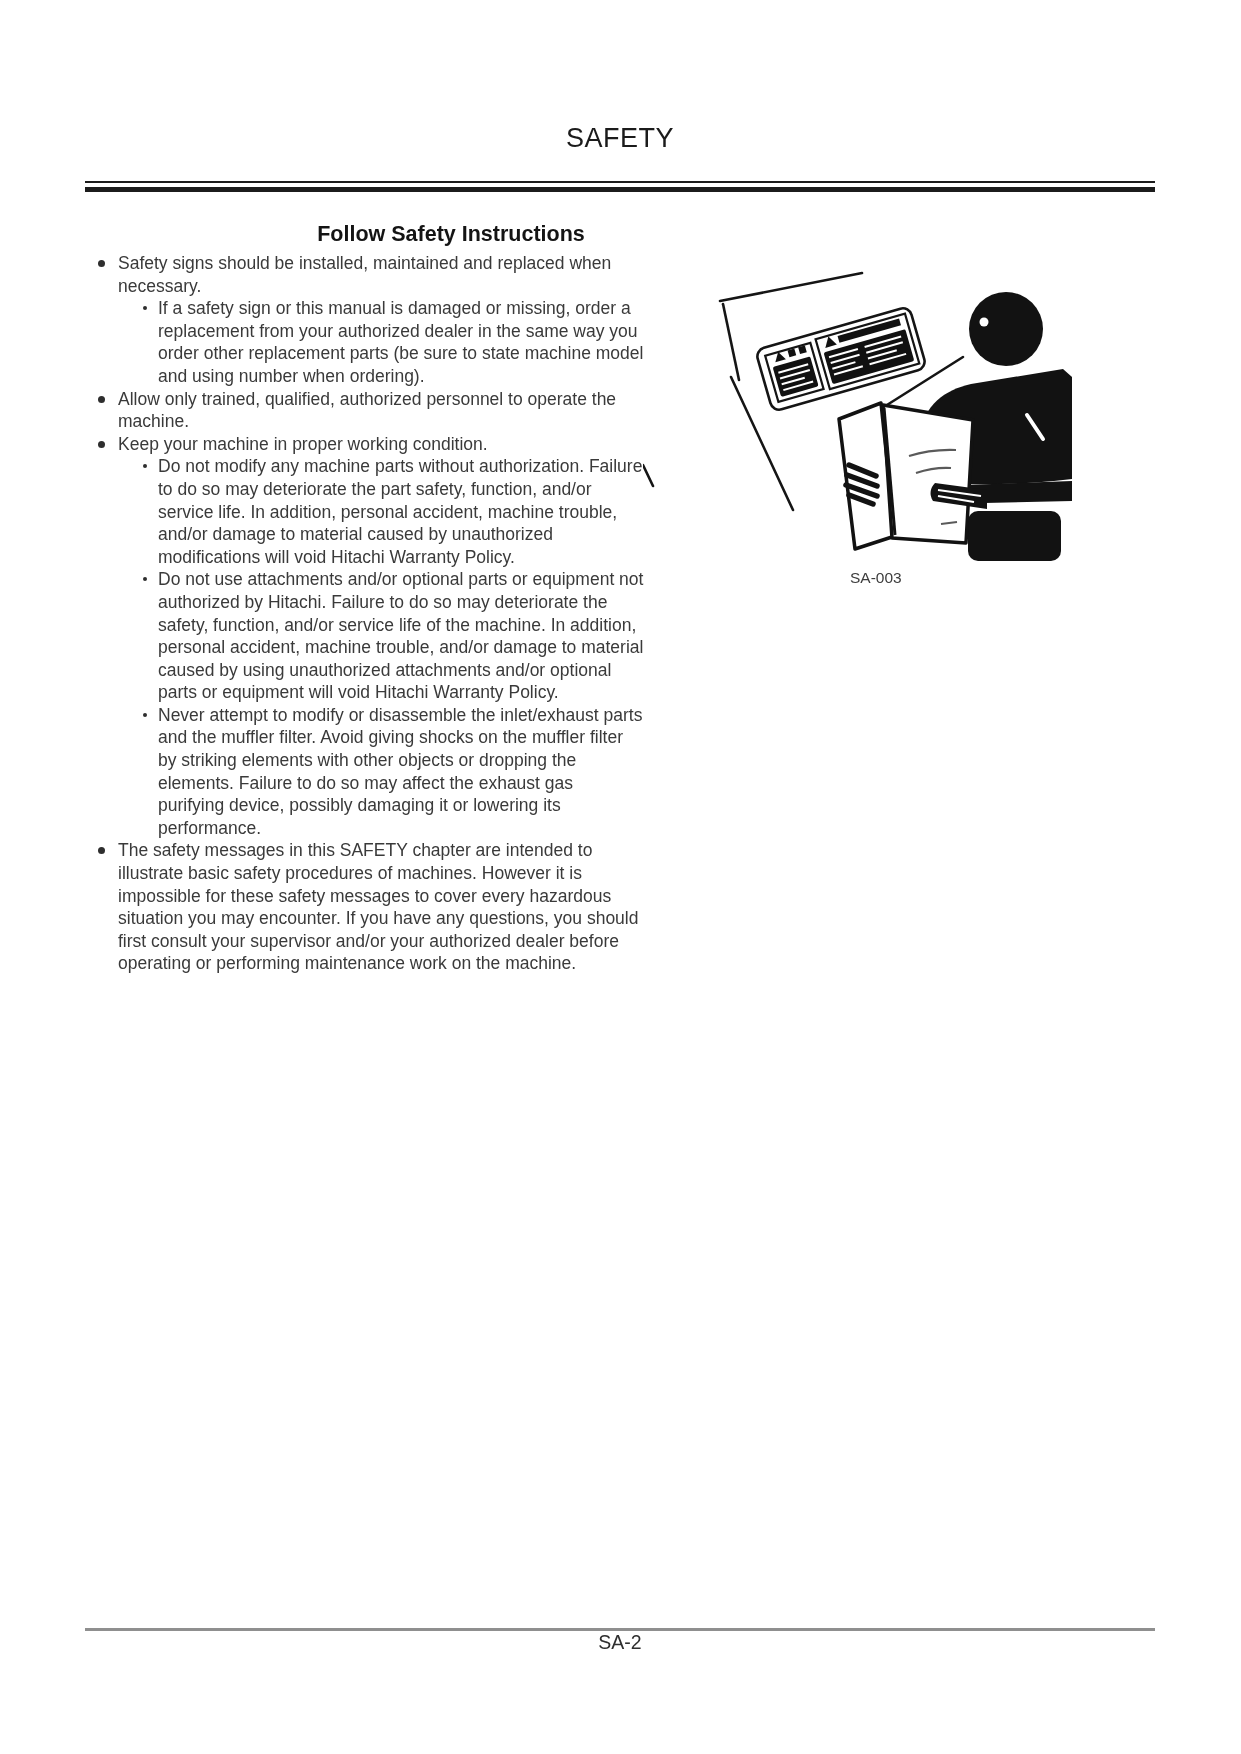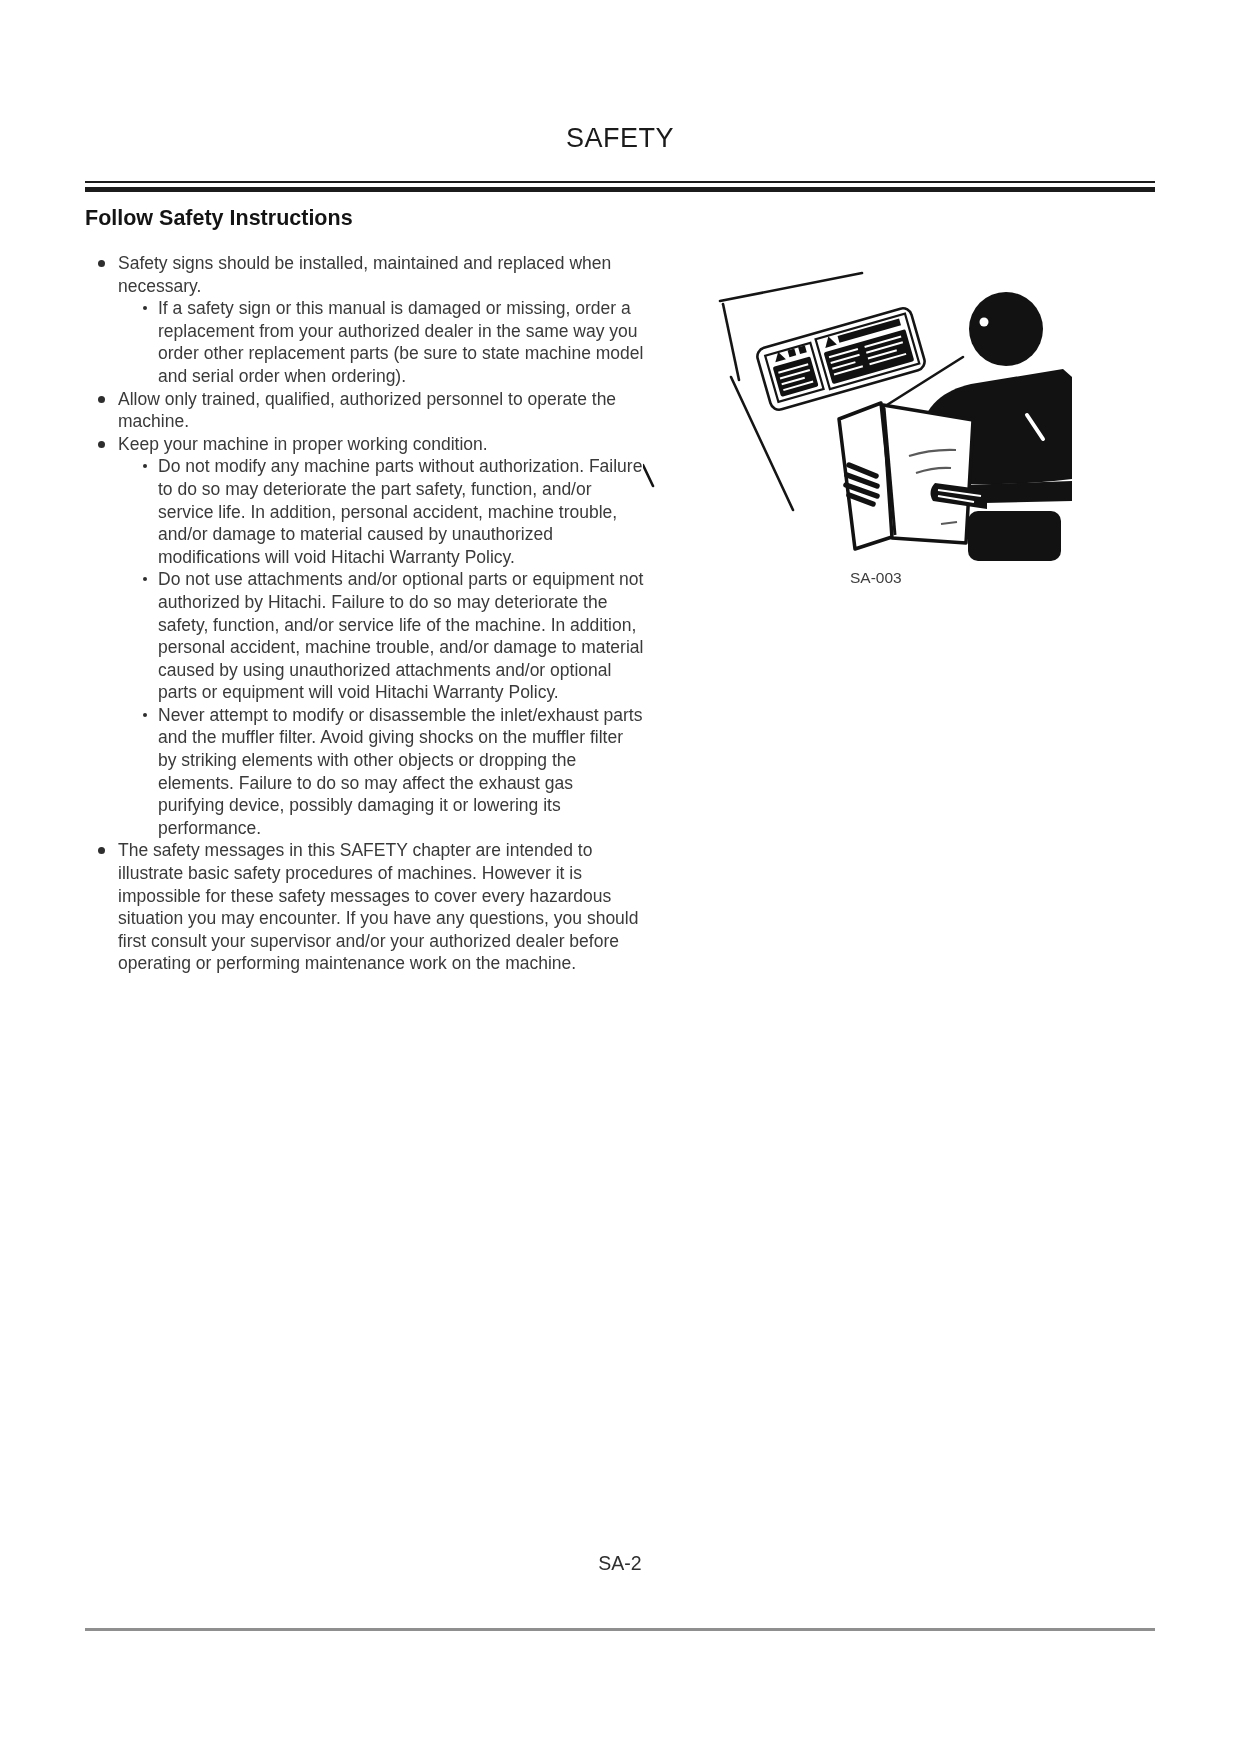--- a/index.html
+++ b/index.html
@@ -24,22 +24,22 @@
     position: absolute; top: 181px; left: 85px; width: 1070px;
     height: 0;
     border-top: 2px solid #1c1c1c;
     padding-top: 4px;
   }
   .rule-double::after {
     content: ""; display: block; height: 5px; background: #1c1c1c;
   }
   .section-title {
     position: absolute; top: 206px; left: 85px; width: 700px;
-    margin: 0;
-    font-size: 21.5px; font-weight: 700; color: #141414;
+    margin: 16px;
+    font-size: 21.5px; font-weight: 700; color: #141414; text-align: center;
   }
 
   .body-copy {
     position: absolute; top: 252px; left: 95px; width: 549px;
     font-size: 17.5px; line-height: 22.6px; color: #3a3a3a;
   }
   ul.bullets { list-style: none; margin: 0; padding: 0; }
   ul.bullets > li { position: relative; padding-left: 23px; }
   ul.bullets > li::before {
     content: ""; position: absolute; left: 3px; top: 8px;
@@ -60,38 +60,38 @@
   .figure-caption {
     position: absolute; top: 569px; left: 850px; width: 300px;
     font-size: 15.5px; color: #3d3d3d;
   }
 
   .footer-rule {
     position: absolute; top: 1628px; left: 85px; width: 1070px;
     height: 3px; background: #8f8f8f;
   }
   .page-number {
-    position: absolute; top: 1552px; left: 85px; width: 1070px;
+    position: absolute; top: 1631px; left: 85px; width: 1070px;
     text-align: center;
     font-size: 19.5px; color: #2f2f2f;
   }
 </style>
 </head>
 <body>
 
 <div class="page">
 
   <h1 class="chapter-title">SAFETY</h1>
   <div class="rule-double"></div>
   <h2 class="section-title">Follow Safety Instructions</h2>
 
   <div class="body-copy">
     <ul class="bullets" id="bullet-list">
         <li><span>Safety signs should be installed, maintained and replaced when necessary.</span><ul class="subs">
-            <li><span>If a safety sign or this manual is damaged or missing, order a replacement from your authorized dealer in the same way you order other replacement parts (be sure to state machine model and serial order when ordering).</span></li>
+            <li><span>If a safety sign or this manual is damaged or missing, order a replacement from your authorized dealer in the same way you order other replacement parts (be sure to state machine model and using number when ordering).</span></li>
           </ul></li>
         <li><span>Allow only trained, qualified, authorized personnel to operate the machine.</span></li>
         <li><span>Keep your machine in proper working condition.</span><ul class="subs">
             <li><span>Do not modify any machine parts without authorization. Failure to do so may deteriorate the part safety, function, and/or service life. In addition, personal accident, machine trouble, and/or damage to material caused by unauthorized modifications will void Hitachi Warranty Policy.</span></li>
             <li><span>Do not use attachments and/or optional parts or equipment not authorized by Hitachi. Failure to do so may deteriorate the safety, function, and/or service life of the machine. In addition, personal accident, machine trouble, and/or damage to material caused by using unauthorized attachments and/or optional parts or equipment will void Hitachi Warranty Policy.</span></li>
             <li><span>Never attempt to modify or disassemble the inlet/exhaust parts and the muffler filter. Avoid giving shocks on the muffler filter by striking elements with other objects or dropping the elements. Failure to do so may affect the exhaust gas purifying device, possibly damaging it or lowering its performance.</span></li>
           </ul></li>
         <li><span>The safety messages in this SAFETY chapter are intended to illustrate basic safety procedures of machines. However it is impossible for these safety messages to cover every hazardous situation you may encounter. If you have any questions, you should first consult your supervisor and/or your authorized dealer before operating or performing maintenance work on the machine.</span></li>
       </ul>
   </div>

